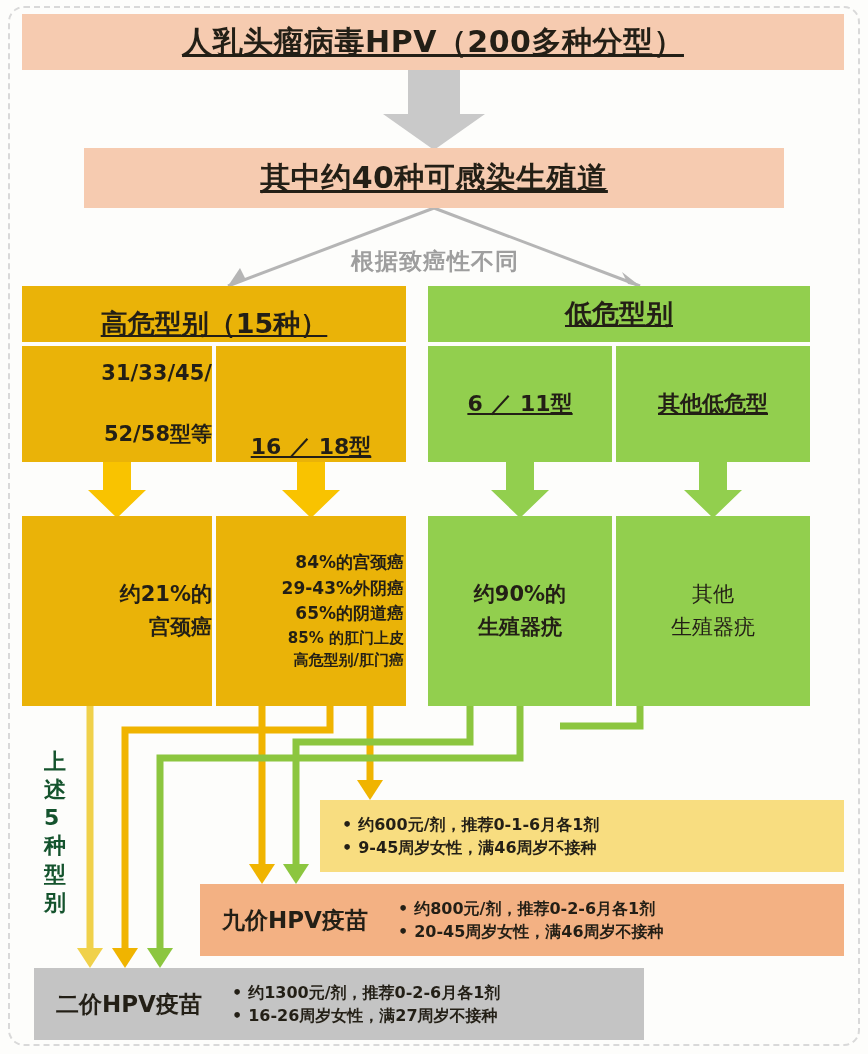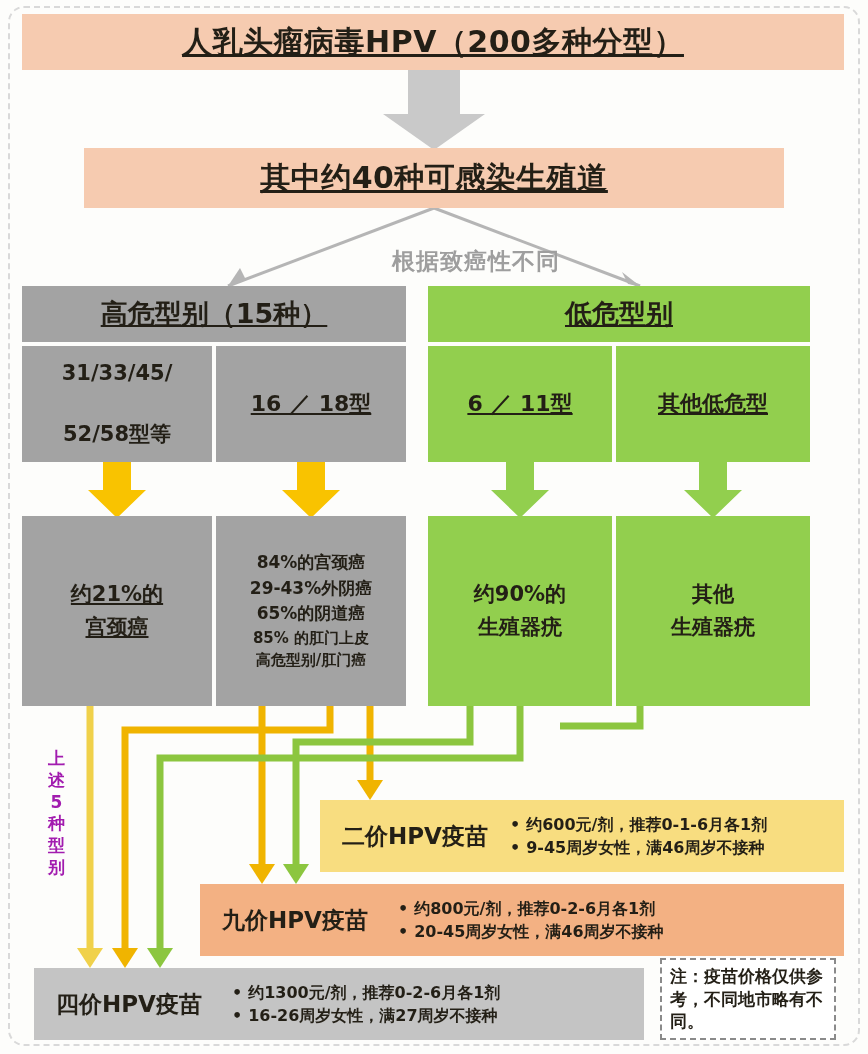--- a/index.html
+++ b/index.html
@@ -22,58 +22,58 @@
   .box{position:absolute;box-sizing:border-box;display:flex;align-items:center;justify-content:center;text-align:center;}
   .bold{font-weight:bold;color:#231f16;text-decoration:underline;}
 
   
   .peach{background:#f6cbb0;}
   #title-banner{left:22px;top:14px;width:822px;height:56px;}
   #title-banner span{font-size:30px;letter-spacing:.5px;}
 
   #gen-banner{left:84px;top:148px;width:700px;height:60px;}
   #gen-banner span{font-size:30px;letter-spacing:.5px;}
-  #branch-label{position:absolute;left:310px;top:246px;width:250px;text-align:right;
+  #branch-label{position:absolute;left:310px;top:246px;width:250px;text-align:center;
      font-size:23px;font-weight:bold;color:#9e9e9e;letter-spacing:1px;}
 
   
-  .yellow{background:#a3a3a3;}
+  .yellow{background:#eab308;align-items:flex-end;}
   .green{background:#92cf4e;}
 
   #hdr-high{left:22px;top:286px;width:384px;height:56px;}
   #hdr-high span{font-size:27px;}
   #hdr-low{left:428px;top:286px;width:382px;height:56px;}
   #hdr-low span{font-size:27px;}
 
   
   #type-high-1{left:22px;top:346px;width:190px;height:116px;flex-direction:column;gap:25px;}
   #type-high-1 .l{font-size:21px;font-weight:bold;color:#231f16;line-height:1.7;}
   #type-high-2{left:216px;top:346px;width:190px;height:116px;}
   #type-high-2 span{font-size:22px;}
 
   #type-low-1{left:428px;top:346px;width:184px;height:116px;}
   #type-low-1 span{font-size:22px;}
   #type-low-2{left:616px;top:346px;width:194px;height:116px;}
   #type-low-2 span{font-size:22px;}
 
   
   #out-high-1{left:22px;top:516px;width:190px;height:190px;flex-direction:column;}
-  #out-high-1 .l{font-size:21px;font-weight:bold;color:#231f16;line-height:1.55;text-decoration:underline;}
+  #out-high-1 .l{font-size:21px;font-weight:bold;color:#231f16;line-height:1.55;}
   #out-high-2{left:216px;top:516px;width:190px;height:190px;flex-direction:column;padding:6px 2px;}
   #out-high-2 .l{font-size:17px;font-weight:bold;color:#231f16;line-height:1.5;white-space:nowrap;}
   #out-high-2 .sm{font-size:15px;}
 
   #out-low-1{left:428px;top:516px;width:184px;height:190px;flex-direction:column;}
   #out-low-1 .l{font-size:21px;font-weight:bold;color:#231f16;line-height:1.55;}
   #out-low-2{left:616px;top:516px;width:194px;height:190px;flex-direction:column;}
-  #out-low-2 .l{font-size:21px;font-weight:bold;color:#231f16;line-height:1.55;}
+  #out-low-2 .l{font-size:21px;font-weight:normal;color:#231f16;line-height:1.55;}
 
   
   #side-note{position:absolute;left:44px;top:748px;width:26px;
-    font-size:17px;font-weight:bold;color:#a21caf;line-height:1.28;text-align:center;letter-spacing:1px;}
+    font-size:22px;font-weight:bold;color:#14532d;line-height:1.28;letter-spacing:1px;}
 
   
   .vrow{position:absolute;box-sizing:border-box;display:flex;align-items:center;}
   .vname{font-weight:bold;color:#231f16;white-space:nowrap;}
   .vlist{list-style:none;margin:0;padding:0;}
   .vlist li{font-weight:bold;color:#231f16;white-space:nowrap;line-height:1.45;}
   .vlist li::before{content:"\2022";margin-right:6px;}
 
   #vac-2{left:320px;top:800px;width:524px;height:72px;background:#f8dd80;}
   #vac-2 .vname{font-size:23px;margin-left:22px;}
@@ -212,40 +212,36 @@
   </div>
 
   <div class="box green" id="out-low-2">
     <div class="l">其他</div>
     <div class="l">生殖器疣</div>
   </div>
 
   <div id="side-note">上述5种型别</div>
 
   <div class="vrow" id="vac-2">
-    <div class="vname">二价HPV疫苗</div>
     <ul class="vlist">
       <li>约600元/剂，推荐0-1-6月各1剂</li>
       <li>9-45周岁女性，满46周岁不接种</li>
     </ul>
   </div>
 
   <div class="vrow" id="vac-4">
     <div class="vname">九价HPV疫苗</div>
     <ul class="vlist">
       <li>约800元/剂，推荐0-2-6月各1剂</li>
       <li>20-45周岁女性，满46周岁不接种</li>
     </ul>
   </div>
 
   <div class="vrow" id="vac-9">
-    <div class="vname">四价HPV疫苗</div>
+    <div class="vname">二价HPV疫苗</div>
     <ul class="vlist">
       <li>约1300元/剂，推荐0-2-6月各1剂</li>
       <li>16-26周岁女性，满27周岁不接种</li>
     </ul>
   </div>
 
-  <div id="note">
-    <p>注：疫苗价格仅供参考，不同地市略有不同。</p>
-  </div>
 
 </div>
 
 </body></html>

